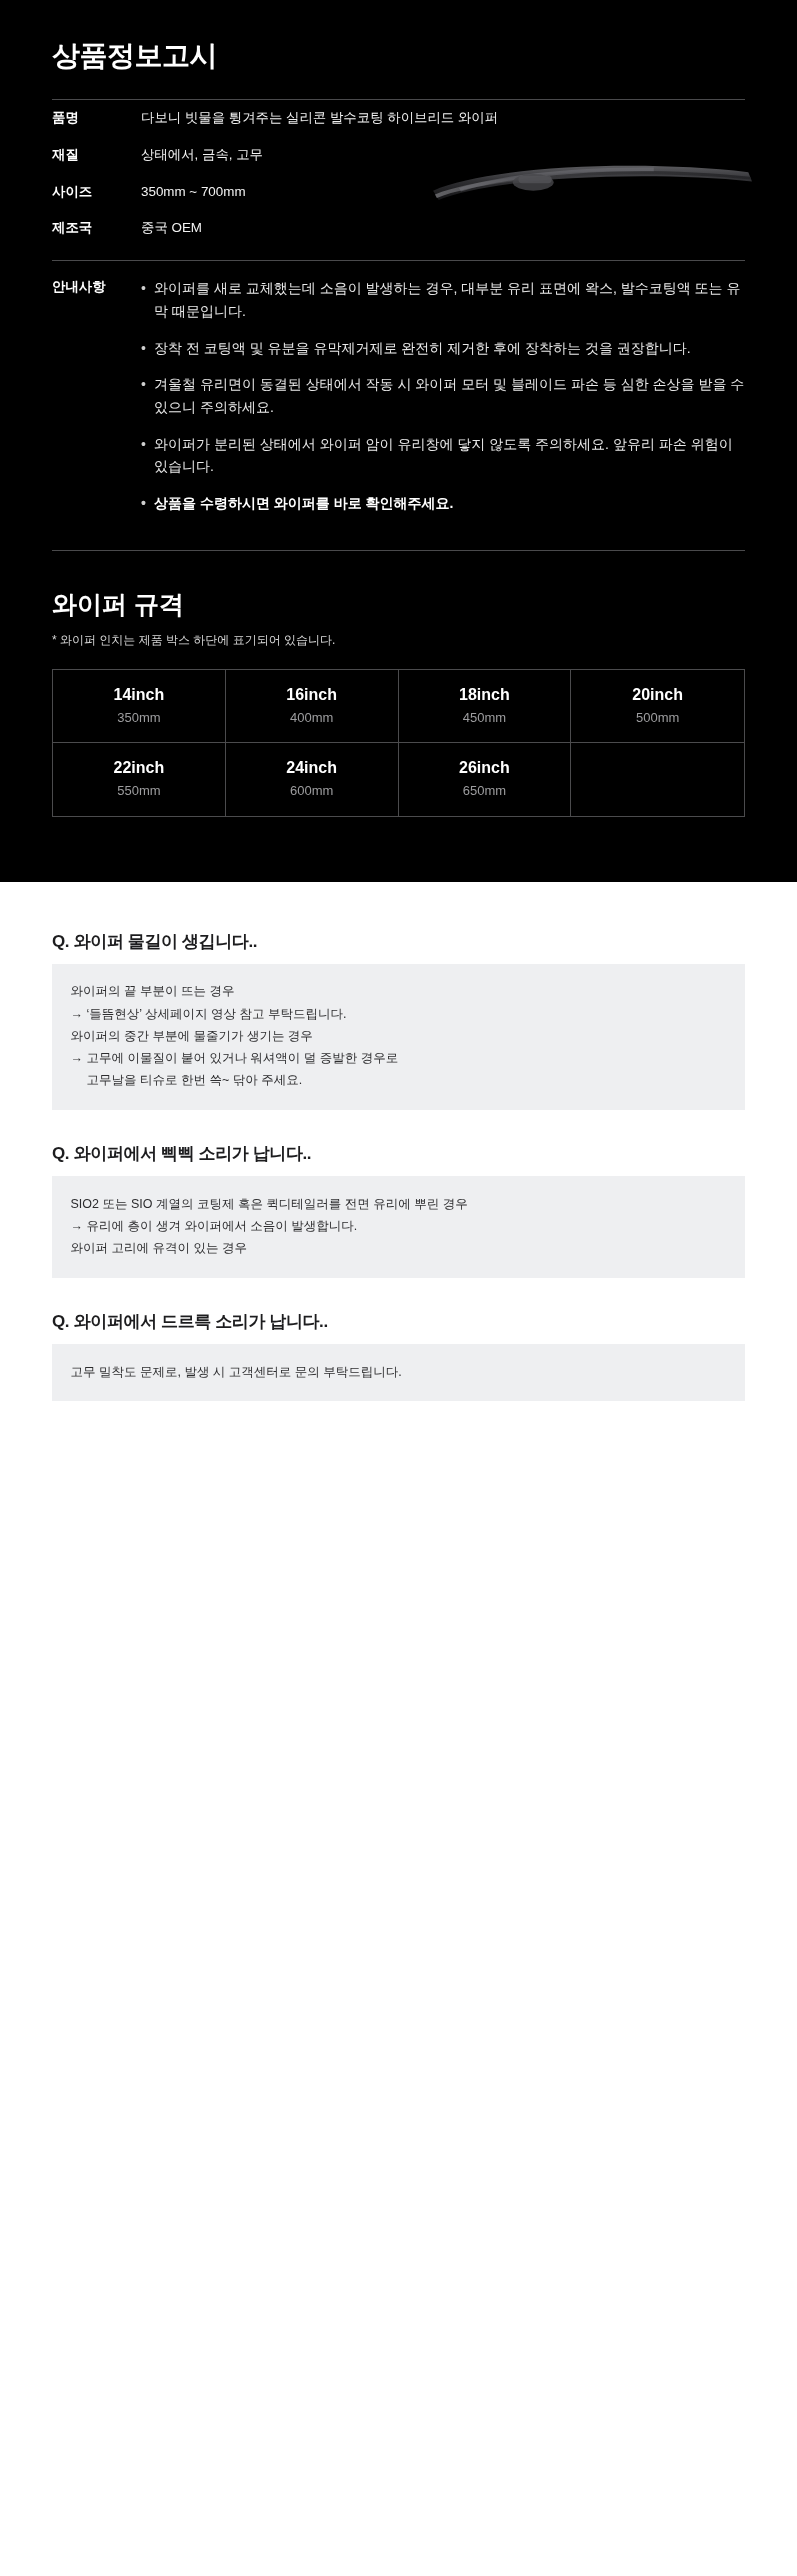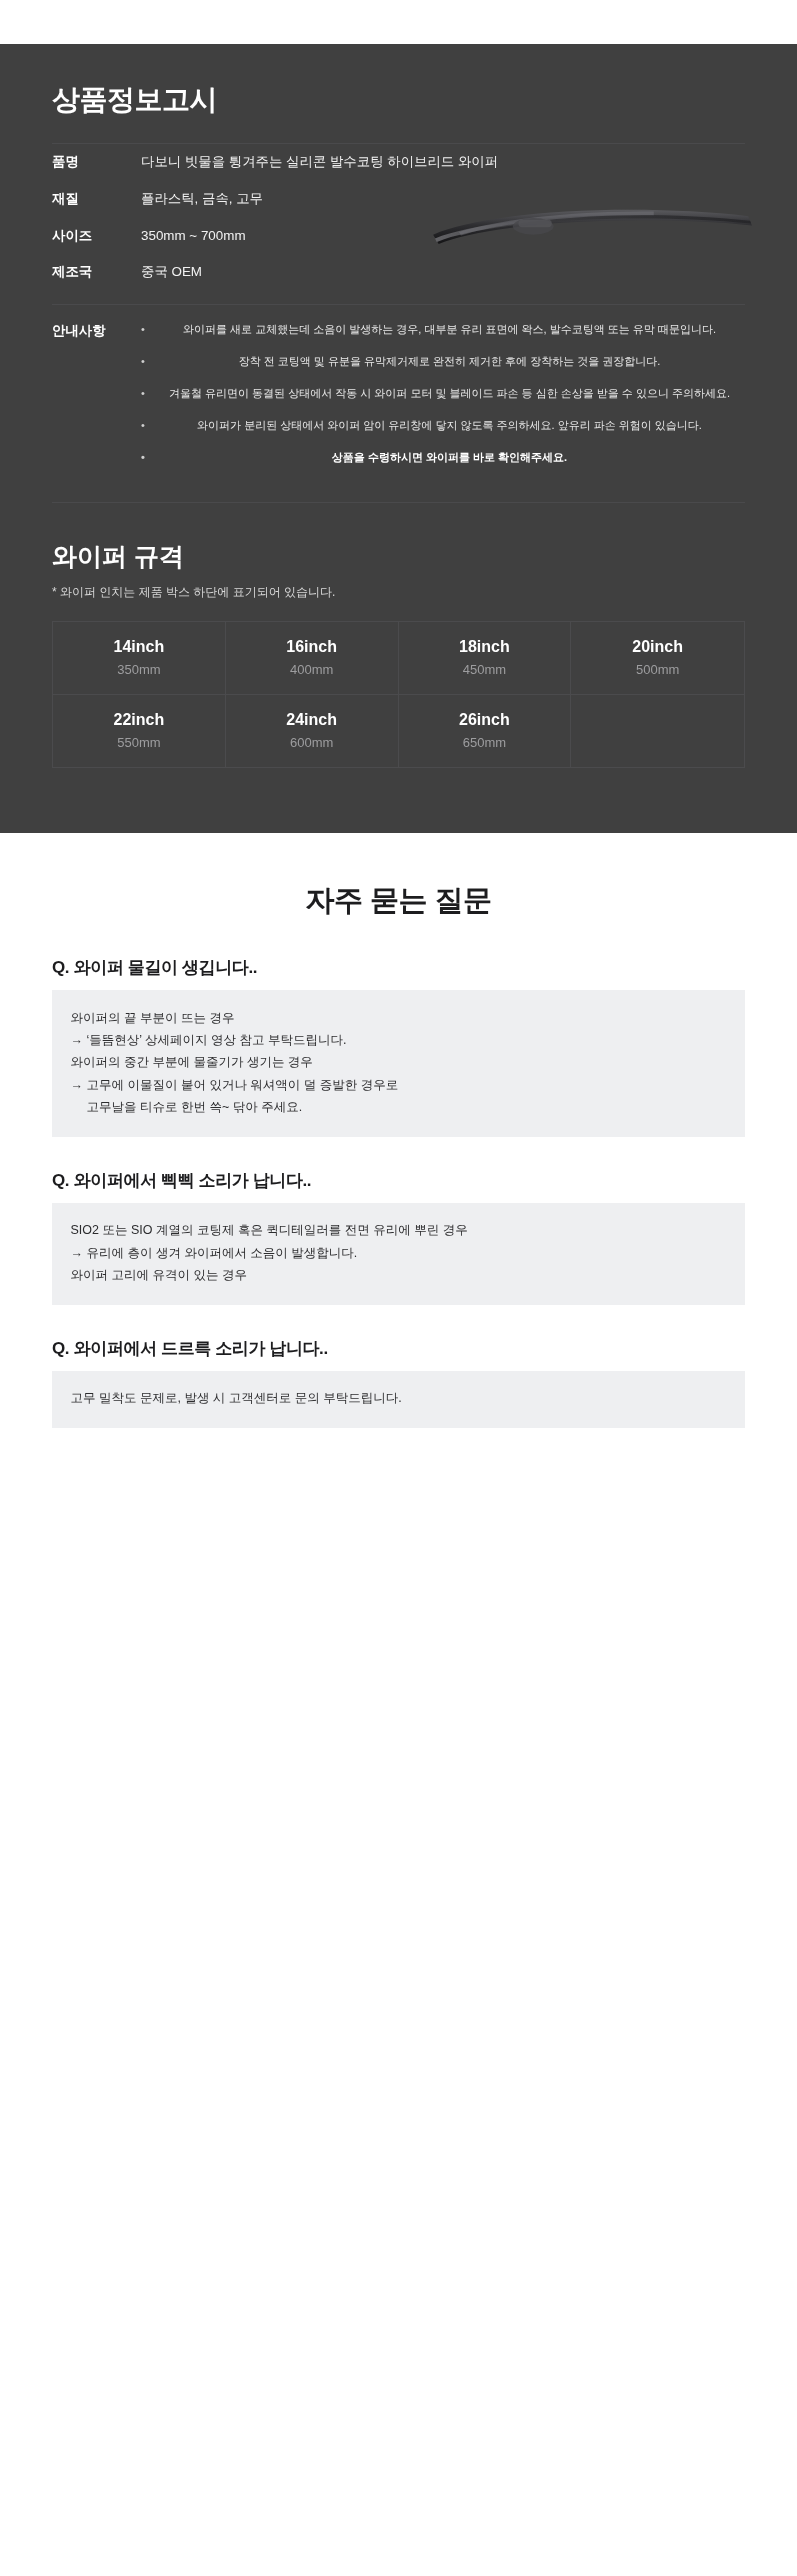--- a/index.html
+++ b/index.html
@@ -11,26 +11,25 @@
     background: #ffffff;
     color: #222;
   }
   .page {
     width: 797px;
     position: relative;
   }
 
   
   .dark {
-    background: #404040;
+    background: #000000;
     color: #ffffff;
     padding: 37px 52px 65px 52px;
     position: relative;
     overflow: hidden;
-    margin-top: 44px;
   }
   .dark h1 {
     font-size: 28px;
     font-weight: bold;
     letter-spacing: -0.5px;
     margin-bottom: 24px;
   }
   .hr-light {
     height: 0.9px;
     background: #4a4a4c;
@@ -60,24 +59,23 @@
   }
   .notice-row td {
     padding-top: 16.7px;
     padding-bottom: 9.3px;
   }
   .notice-list { list-style: none; }
   .notice-list li {
     position: relative;
     padding-left: 13px;
     margin-bottom: 14px;
-    font-size: 11px;
+    font-size: 14px;
     line-height: 1.62;
     color: #e9e9e9;
-    text-align: center;
   }
   .notice-list li:last-child { margin-bottom: 0; }
   .notice-list li::before {
     content: "•";
     position: absolute;
     left: 0;
     top: 0;
     color: #cfcfcf;
   }
   .notice-list li.strong { font-weight: bold; color: #ffffff; }
@@ -196,21 +194,21 @@
     <div class="hr-light"></div>
 
     <table class="spec-table">
       <tbody>
         <tr>
           <td class="k">품명</td>
           <td class="v">다보니 빗물을 튕겨주는 실리콘 발수코팅 하이브리드 와이퍼</td>
         </tr>
         <tr>
           <td class="k">재질</td>
-          <td class="v">플라스틱, 금속, 고무</td>
+          <td class="v">상태에서, 금속, 고무</td>
         </tr>
         <tr>
           <td class="k">사이즈</td>
           <td class="v">350mm ~ 700mm</td>
         </tr>
         <tr>
           <td class="k">제조국</td>
           <td class="v">중국 OEM</td>
         </tr>
       </tbody>
@@ -272,21 +270,20 @@
         </div>
         <div class="size-cell">
           <div class="inch">26inch</div>
           <div class="mm">650mm</div>
         </div>
       </div>
     </div>
   </section>
 
   <section class="faq">
-    <h2>자주 묻는 질문</h2>
 
 
     <div class="qa">
       <div class="q">
         <span class="qmark">Q.</span><span>와이퍼 물길이 생깁니다..</span>
       </div>
       <div class="a">
         <p>와이퍼의 끝 부분이 뜨는 경우</p>
         <p>→ ‘들뜸현상’ 상세페이지 영상 참고 부탁드립니다.</p>
         <p>와이퍼의 중간 부분에 물줄기가 생기는 경우</p>

